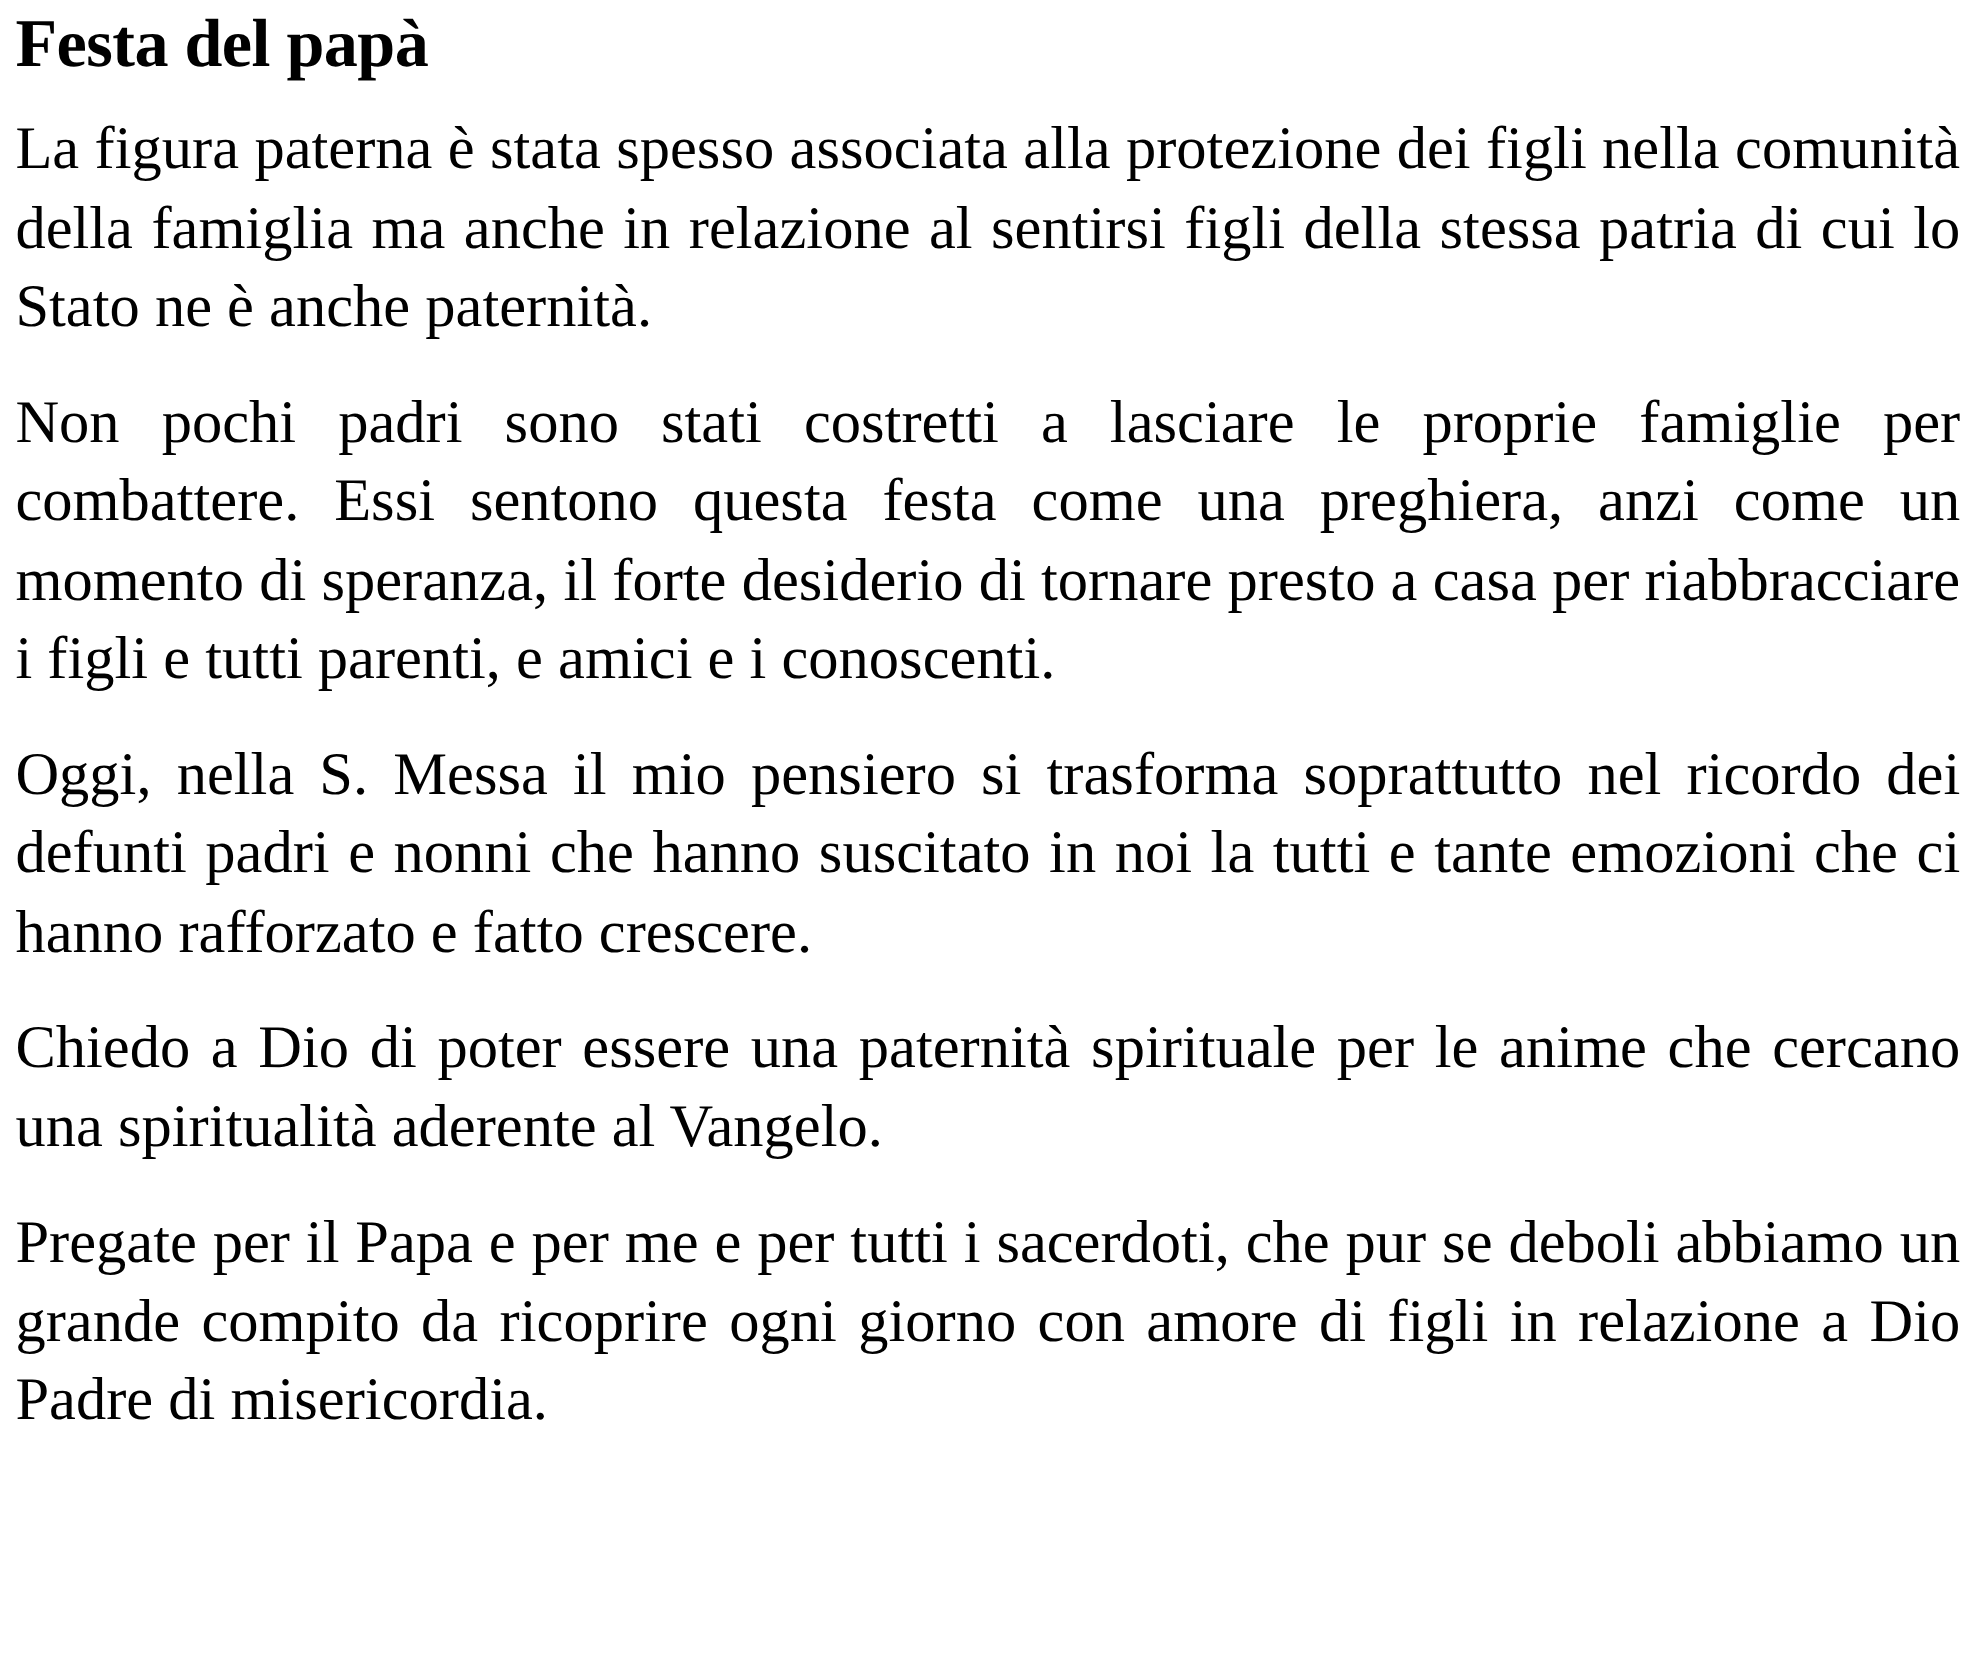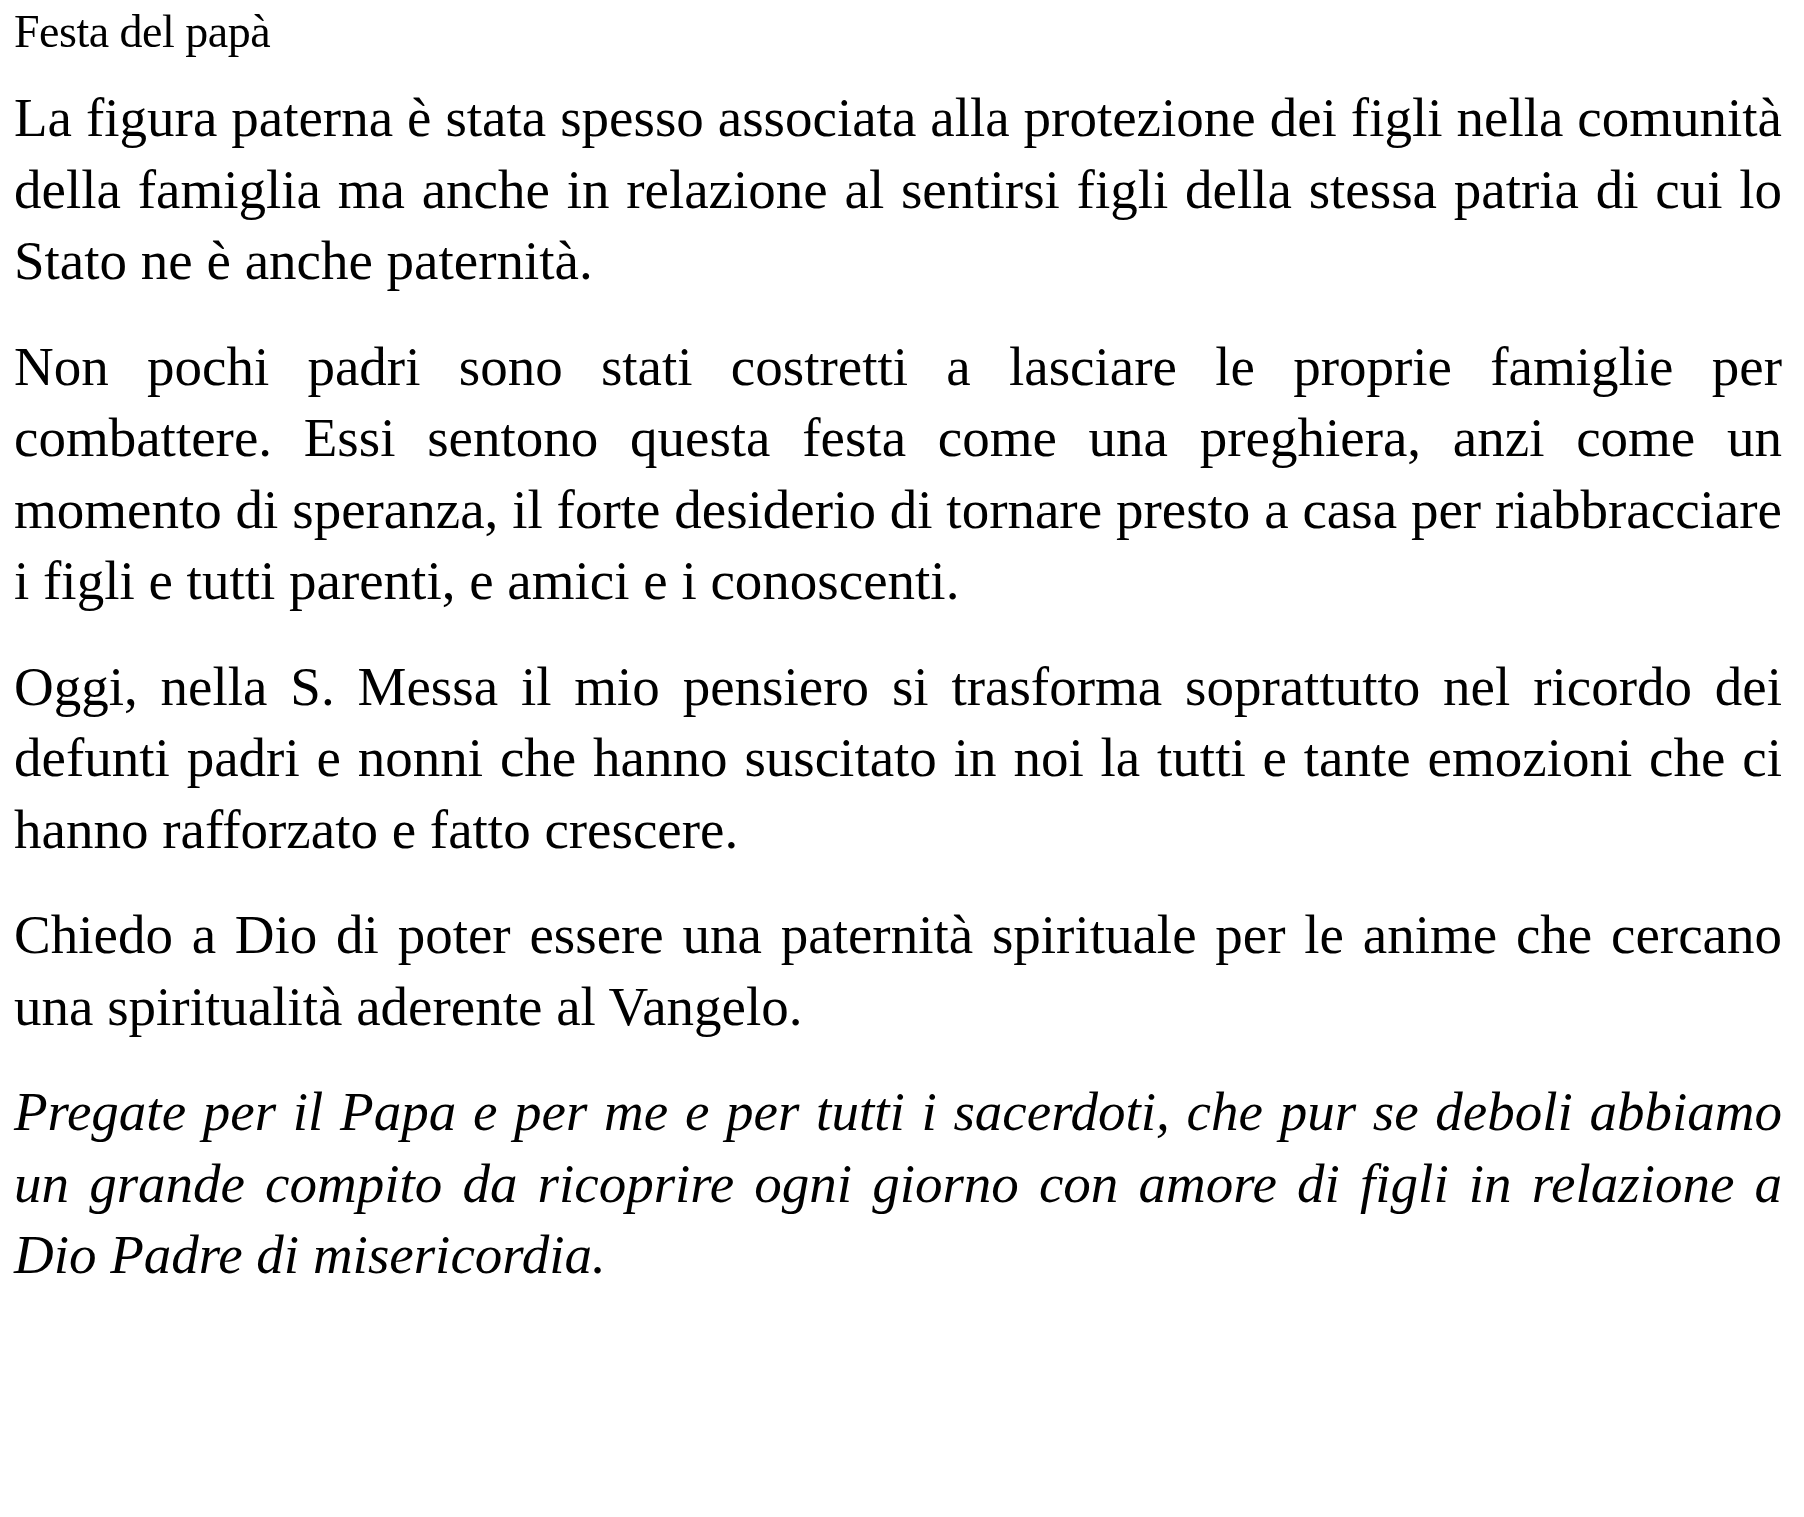--- a/index.html
+++ b/index.html
@@ -12,37 +12,36 @@
     min-height: 1517px;
     font-family: "Liberation Serif", "DejaVu Serif", serif;
     color: #000000;
   }
   .page {
     box-sizing: border-box;
     width: 1804px;
     padding: 0px 22px 0 14px;
   }
   .doc-title {
-    font-size: 46px;
-    font-weight: normal;
+    font-size: 62px;
+    font-weight: bold;
     line-height: 1.05;
     margin: 8px 0 26px 0;
     letter-spacing: -0.5px;
   }
   .para {
     font-size: 55px;
     line-height: 1.30;
     text-align: justify;
     text-justify: inter-word;
     margin: 0 0 34px 0;
     hyphens: none;
   }
   .para:last-child {
     margin-bottom: 16px;
-    font-style: italic;
   }
 </style>
 </head>
 <body>
 
 <div class="page">
 
   <h1 class="doc-title">Festa del papà</h1>
 
   <p class="para">La figura paterna è stata spesso associata alla protezione dei figli nella comunità della famiglia ma anche in relazione al sentirsi figli della stessa patria di cui lo Stato ne è anche paternità.</p>

